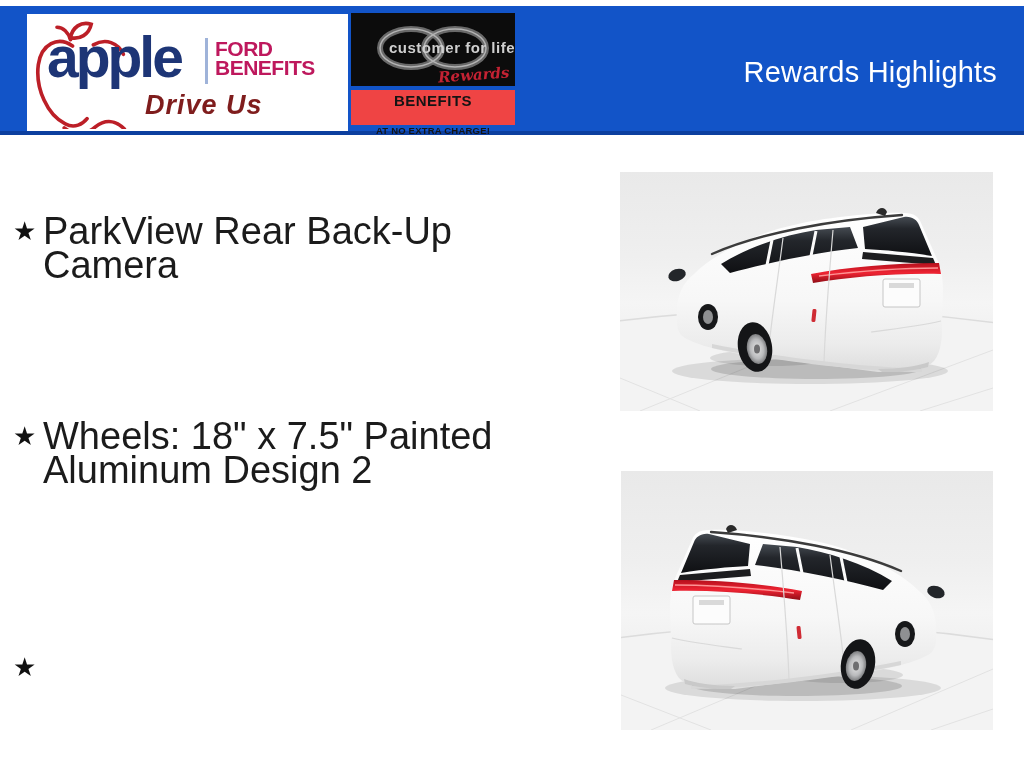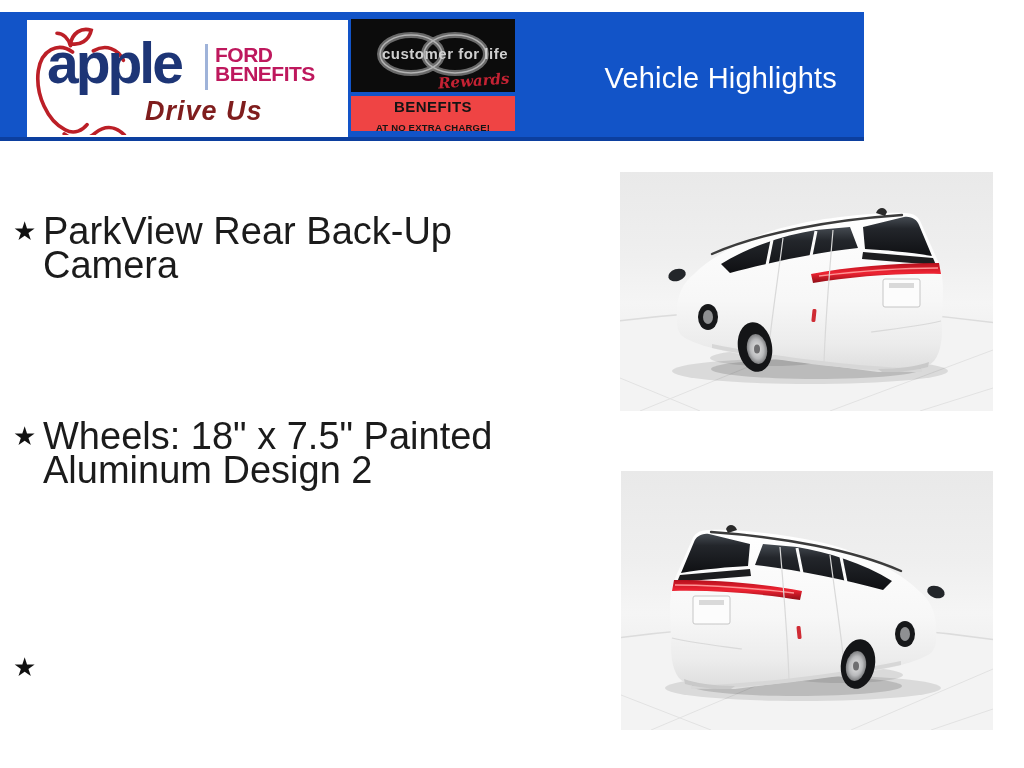--- a/index.html
+++ b/index.html
@@ -1,42 +1,42 @@
 <!DOCTYPE html>
 <html><head>
 <meta charset="utf-8">
 <style>
   html,body{margin:0;padding:0;background:#ffffff;}
   .page{position:relative;width:1024px;height:768px;background:#ffffff;overflow:hidden;
         font-family:"Liberation Sans",sans-serif;}
 
   
-  .header{position:absolute;left:0;top:12px;width:864px;height:125px;
+  .header{position:absolute;left:0;top:6px;width:1024px;height:125px;
           background:#1254c8;border-bottom:4px solid #0c3f9f;}
   .logo-box{position:absolute;left:27px;top:8px;width:321px;height:117px;background:#ffffff;}
   .apple-svg{position:absolute;left:6px;top:5px;}
   .logo-word{position:absolute;left:20px;top:10px;font-size:57px;font-weight:bold;
              letter-spacing:-3px;color:#1d3576;}
   .logo-divider{position:absolute;left:178px;top:24px;width:3px;height:46px;background:#9fb3d9;}
   .brand{position:absolute;left:188px;top:25px;line-height:19px;color:#be185d;
          font-weight:800;font-size:21px;letter-spacing:-0.5px;}
   .tagline{position:absolute;left:118px;top:76px;font-size:27px;font-weight:bold;
            font-style:italic;color:#7f1d1d;letter-spacing:1px;}
 
   .rewards-box{position:absolute;left:351px;top:7px;width:164px;height:73px;background:#0c0c0c;}
   .infinity-svg{position:absolute;left:0;top:0;}
-  .rewards-title{position:absolute;left:0;top:26px;width:100%;text-align:center;
-                 color:#cfcfcf;font-size:15px;font-weight:600;letter-spacing:0.5px;padding-left:12px;}
+  .rewards-title{position:absolute;left:0;top:26px;width:100%;text-align:right;
+                 color:#cfcfcf;font-size:15px;font-weight:600;letter-spacing:0.5px;}
   .rewards-script{position:absolute;right:6px;bottom:2px;color:#c42233;font-size:15px;
                   font-weight:bold;font-style:italic;font-family:"DejaVu Serif",serif;
                   transform:rotate(-4deg);}
   .benefits-box{position:absolute;left:351px;top:84px;width:164px;height:35px;background:#ef4444;
                 text-align:center;color:#141414;}
   .benefits-line1{font-size:15px;font-weight:bold;letter-spacing:0.5px;margin-top:2px;}
-  .benefits-line2{font-size:9.5px;font-weight:bold;letter-spacing:0.2px;margin-top:7px;}
+  .benefits-line2{font-size:9.5px;font-weight:bold;letter-spacing:0.2px;margin-top:16px;}
 
   .header-title{position:absolute;right:27px;top:50px;color:#ffffff;font-size:29px;
                 font-weight:500;letter-spacing:0.2px;}
 
   
   .hl{position:absolute;left:13px;display:flex;align-items:flex-start;color:#1b1b1b;}
   .hl .star{width:30px;font-size:26px;line-height:34px;color:#111;flex:0 0 30px;}
   .hl .text{font-size:38px;line-height:34px;max-width:492px;}
   .hl1{top:214px;}
   .hl2{top:419px;}
@@ -161,21 +161,21 @@
       </svg>
       <div class="rewards-title">customer for life</div>
       <div class="rewards-script">Rewards</div>
     </div>
 
     <div class="benefits-box">
       <div class="benefits-line1">BENEFITS</div>
       <div class="benefits-line2">AT NO EXTRA CHARGE!</div>
     </div>
 
-    <div class="header-title">Vehicle Highlights</div>
+    <div class="header-title">Rewards Highlights</div>
   </div>
 
   <div class="hl hl1">
     <span class="star">★</span>
     <span class="text">ParkView Rear Back-Up Camera</span>
   </div>
   <div class="hl hl2">
     <span class="star">★</span>
     <span class="text">Wheels: 18" x 7.5" Painted Aluminum Design 2</span>
   </div>

